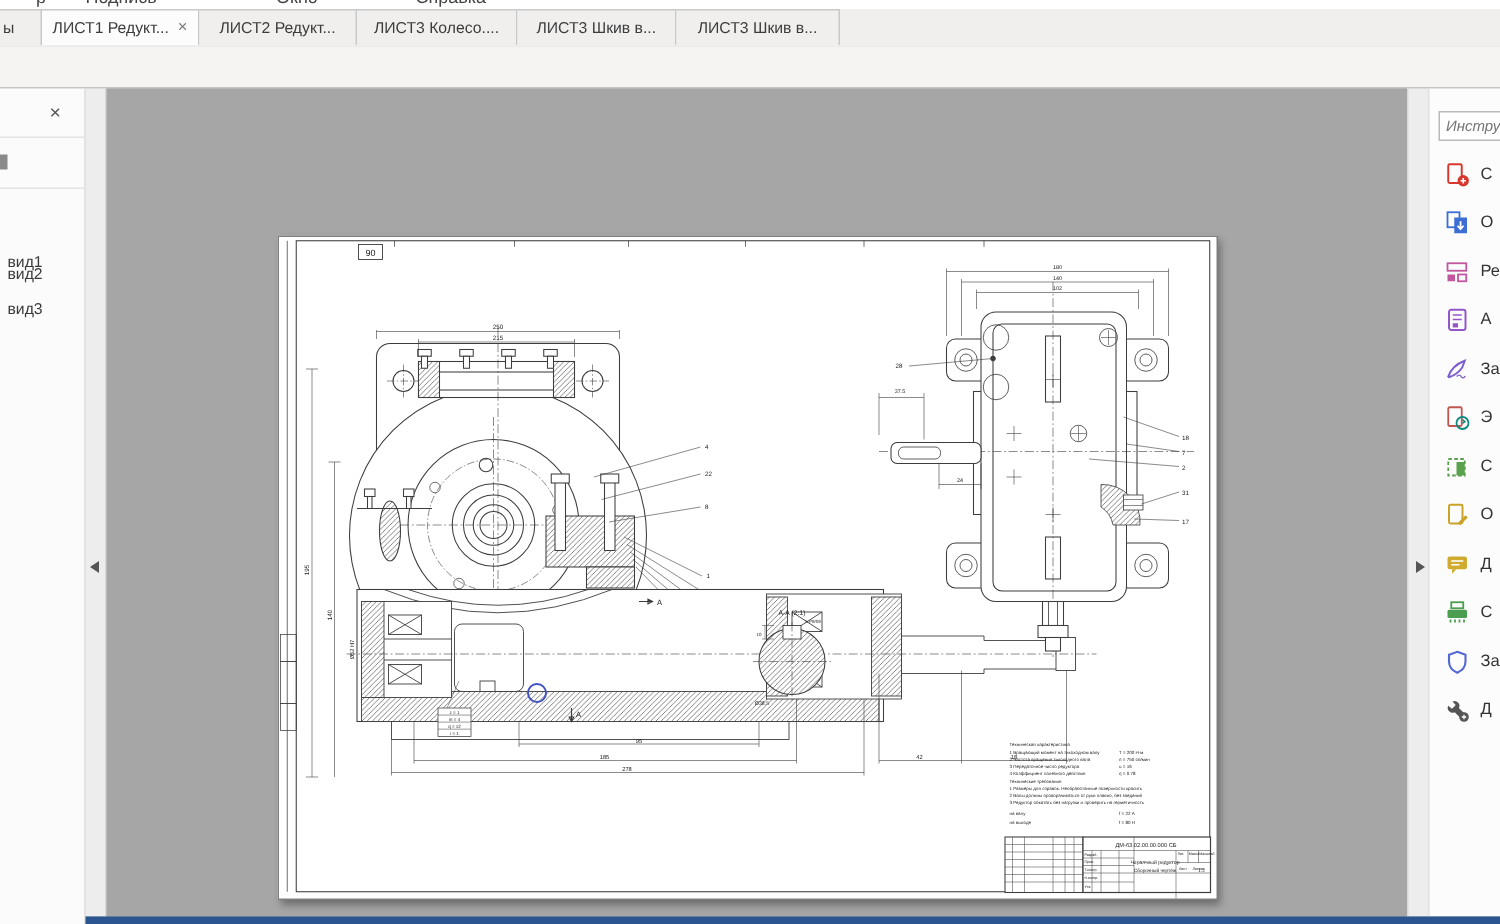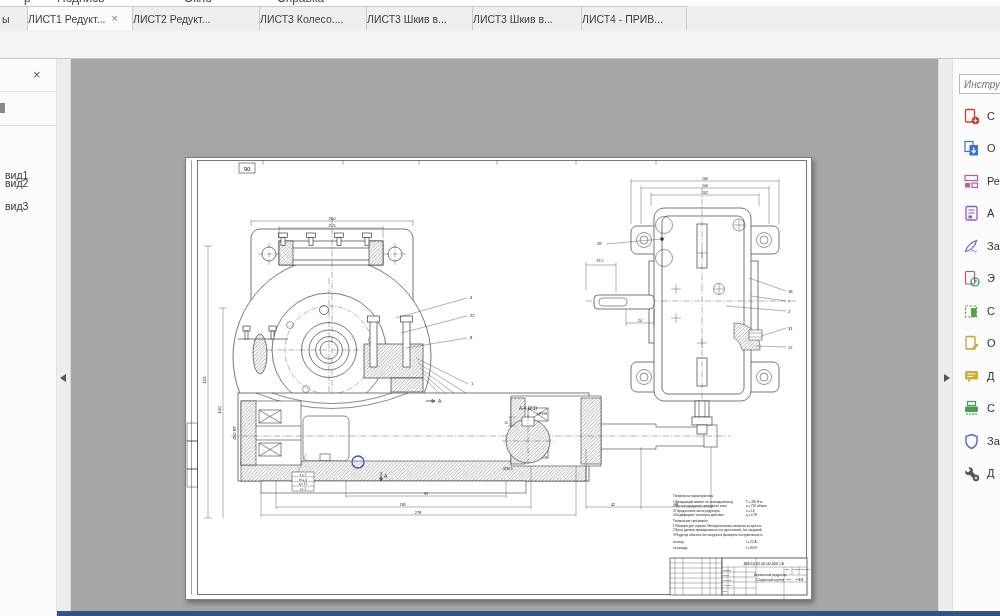--- a/index.html
+++ b/index.html
@@ -4,21 +4,21 @@
 <style>
   html,body{margin:0;padding:0;background:#888;}
   #app{position:relative;width:1000px;height:616px;overflow:hidden;background:#a6a6a6;
        font-family:"Liberation Sans","DejaVu Sans",sans-serif;-webkit-font-smoothing:antialiased;}
   .abs{position:absolute;}
   
   #menubar{left:0;top:0;width:1000px;height:6px;background:#fff;overflow:hidden;}
   #menubar span{position:absolute;top:-9px;font-size:12px;color:#444;white-space:nowrap;}
   #tabbar{left:0;top:6px;width:1000px;height:25px;background:#f0efee;border-bottom:1px solid #cfcfcf;display:flex;}
   .tab{height:24px;border-right:1px solid #c9c9c9;border-top:1px solid #c9c9c9;background:#f0efee;
-       display:flex;align-items:center;justify-content:flex-start;font-size:10.5px;color:#3c3c3c;
+       display:flex;align-items:center;justify-content:center;font-size:10.5px;color:#3c3c3c;
        white-space:nowrap;overflow:hidden;box-sizing:border-box;position:relative;}
   .tab.active{background:#fcfcfc;}
   .tab .x{margin-left:6px;color:#777;font-size:11px;line-height:11px;}
   #toolbar{left:0;top:31px;width:1000px;height:28px;background:#f5f4f3;border-bottom:1px solid #c6c6c6;box-sizing:border-box;}
   .tb{position:absolute;}
   .circle-btn{width:21px;height:21px;border-radius:50%;border:1px solid #c2c2c2;background:#fbfbfb;
        display:flex;align-items:center;justify-content:center;box-sizing:border-box;}
   .sep{width:1px;height:19px;background:#d2d2d2;}
   #pagebox{width:26px;height:17px;border:1px solid #9f9f9f;background:#fff;font-size:10.5px;color:#333;
        text-align:center;box-sizing:border-box;padding:0;}
@@ -57,34 +57,31 @@
 </div>
 
 <div id="tabbar" class="abs">
   <div class="tab" style="width:28px;justify-content:flex-start;padding-left:2px">
     <span>ы</span>
   </div>
   <div class="tab active" style="width:105px">
     <span>ЛИСТ1 Редукт...</span>
     <span class="x">×</span>
   </div>
-  <div class="tab" style="width:127px">
+  <div class="tab" style="width:105px">
         <span>ЛИСТ2 Редукт...</span>
       </div>
   <div class="tab" style="width:107px">
         <span>ЛИСТ3 Колесо....</span>
       </div>
   <div class="tab" style="width:106px">
         <span>ЛИСТ3 Шкив в...</span>
       </div>
   <div class="tab" style="width:109px">
         <span>ЛИСТ3 Шкив в...</span>
-      </div>
-  <div class="tab" style="width:105px">
-        <span>ЛИСТ4 - ПРИВ...</span>
       </div>
 </div>
 
 <div id="toolbar" class="abs">
   <svg class="tb" style="left:-7px;top:35px" width="24" height="24">
     <circle cx="10" cy="10" r="6.5" fill="none" stroke="#555" stroke-width="1.6"></circle>
     <line x1="15" y1="15" x2="20" y2="20" stroke="#555" stroke-width="1.6"></line>
   </svg>
   <div class="tb circle-btn" style="left:257px;top:36px">
     <svg width="12" height="12">

